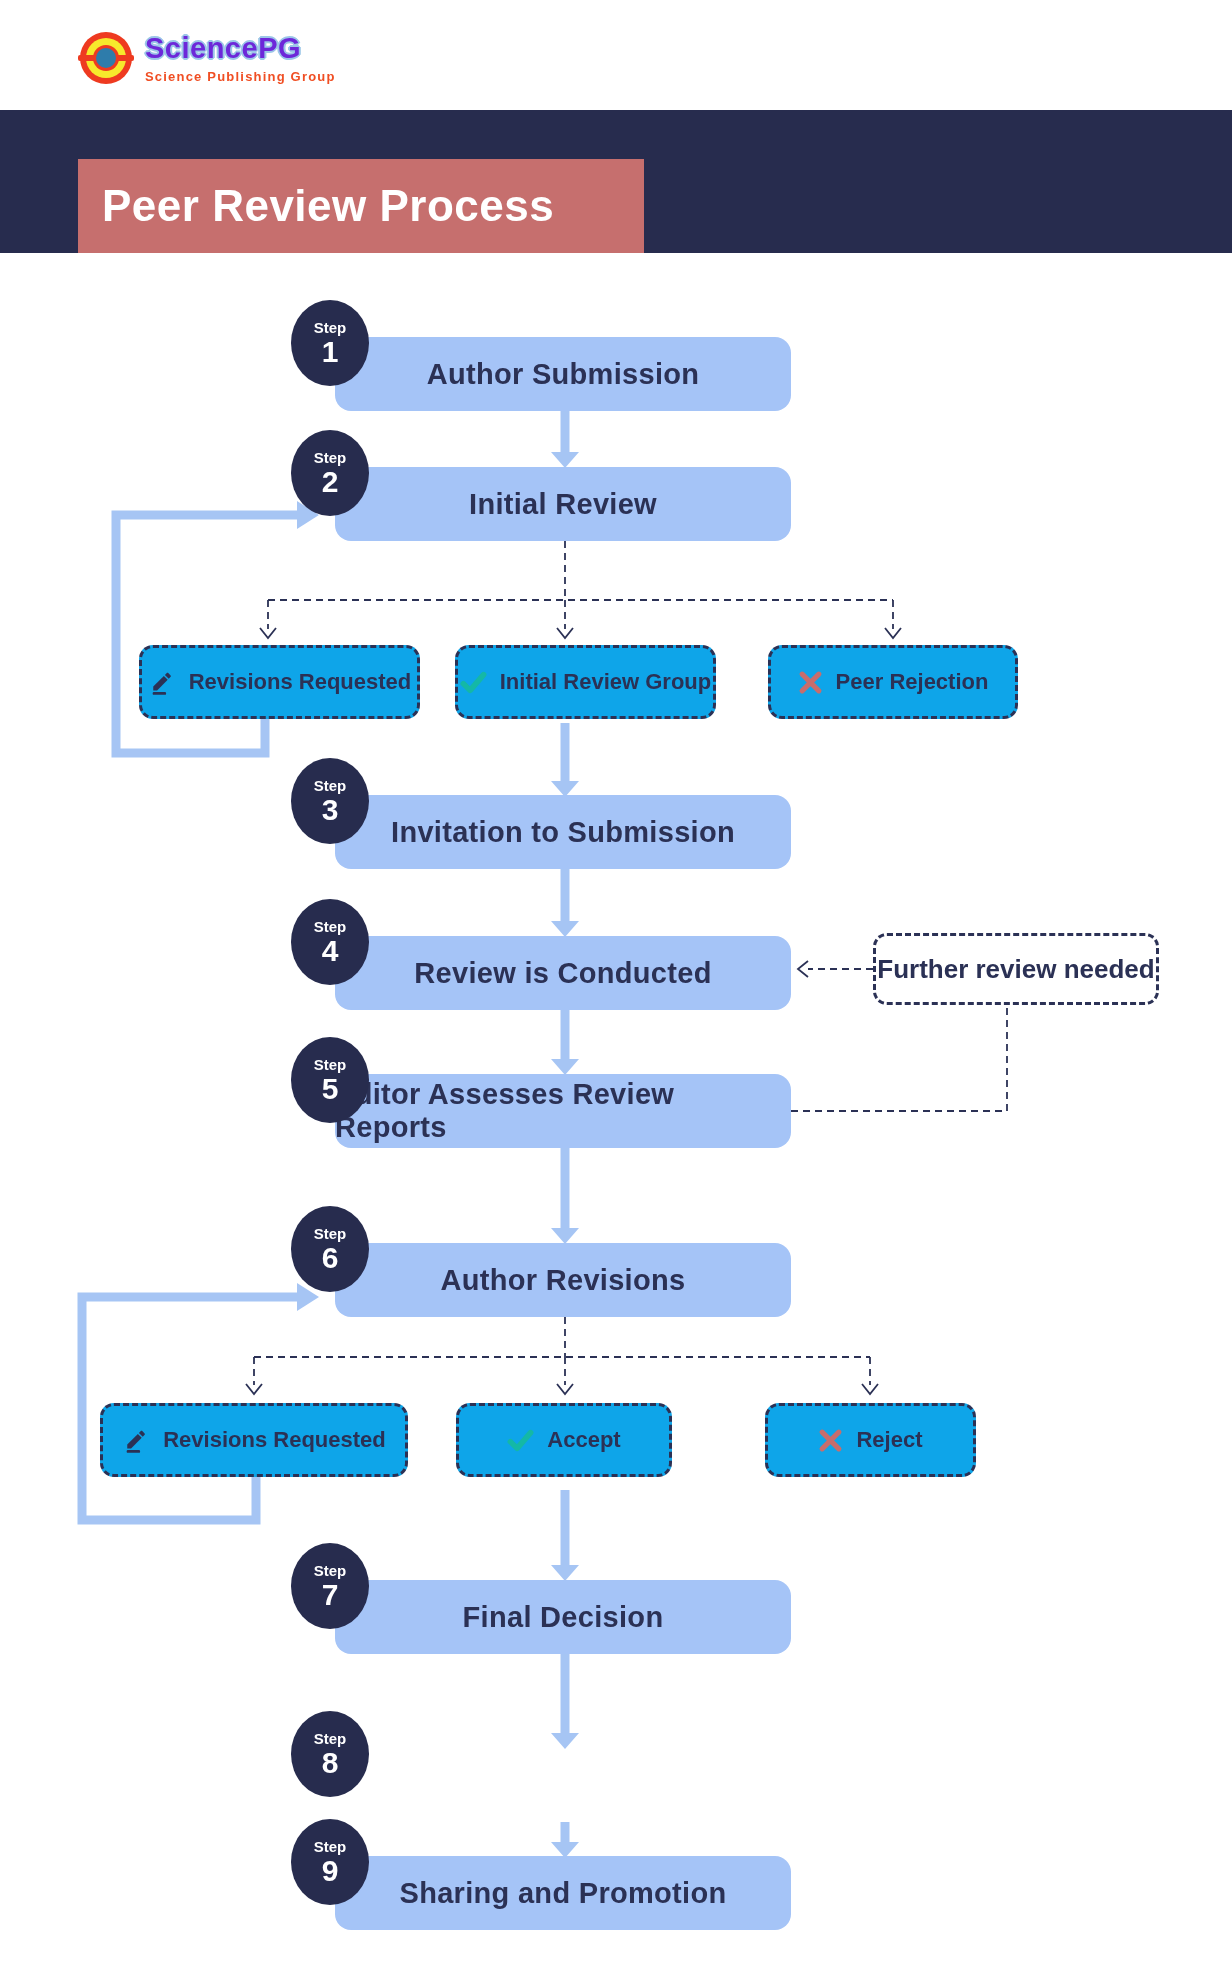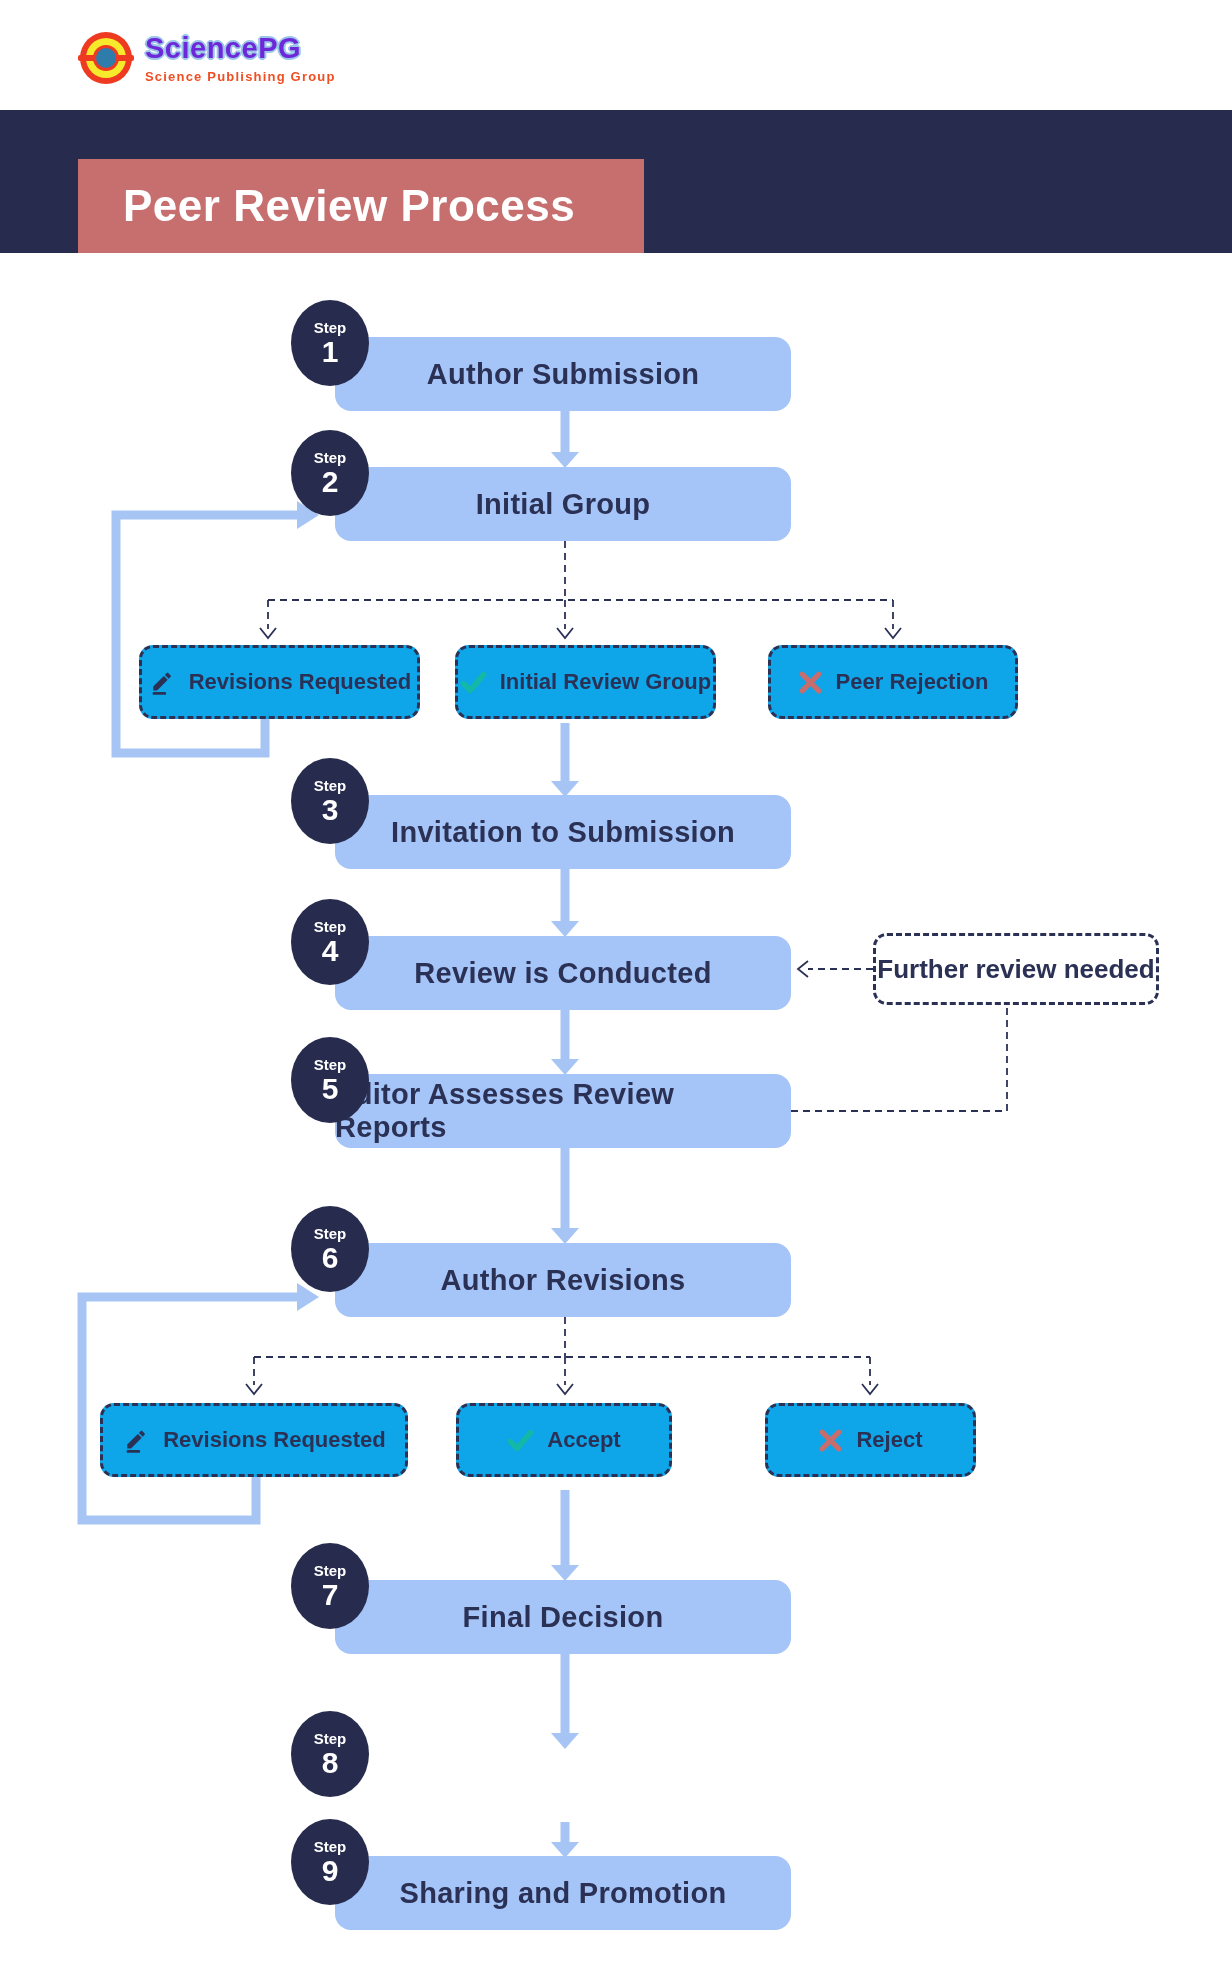--- a/index.html
+++ b/index.html
@@ -20,21 +20,21 @@
   .lm-red2{left:13px;top:13px;width:26px;height:26px;background:#ee3a20;}
   .lm-blue{left:16px;top:16px;width:20px;height:20px;background:#2e7cab;}
   .logo-brand{font-size:29px;font-weight:bold;color:#6d28d9;letter-spacing:0.5px;
               text-shadow:-2px 0 #9cc6e8,2px 0 #9cc6e8,0 -2px #9cc6e8,0 2px #9cc6e8,
                           -1px -1px #9cc6e8,1px 1px #9cc6e8,-1px 1px #9cc6e8,1px -1px #9cc6e8;}
   .logo-tagline{font-size:13px;font-weight:bold;color:#f04e23;letter-spacing:1.2px;margin-top:4px;}
 
   
   .band{position:absolute;left:0;top:110px;width:100%;height:143px;background:#272c4e;}
   .title-box{position:absolute;left:78px;top:49px;width:566px;height:94px;background:#c66f6e;
-             display:flex;align-items:center;padding-left:45px;box-sizing:border-box;}
+             display:flex;align-items:center;padding-left:24px;box-sizing:border-box;}
   .title-box span{font-size:44px;font-weight:bold;color:#ffffff;letter-spacing:0.5px;}
 
   
   .overlay{position:absolute;left:0;top:0;width:1232px;height:1986px;pointer-events:none;}
 
   
   .step-circle{position:absolute;width:78px;height:86px;background:#272c4e;border-radius:50%;
                display:flex;flex-direction:column;align-items:center;justify-content:center;z-index:3;text-align:center;}
   .step-word{font-size:15px;font-weight:bold;color:#ffffff;line-height:17px;}
   .step-num{font-size:30px;font-weight:bold;color:#ffffff;line-height:32px;}
@@ -138,21 +138,21 @@
   </div>
   <div class="flow-box" style="top:337px">
     <span>Author Submission</span>
   </div>
 
   <div class="step-circle" style="left:291px;top:430px">
     <span class="step-word">Step</span>
     <span class="step-num">2</span>
   </div>
   <div class="flow-box" style="top:467px">
-    <span>Initial Group</span>
+    <span>Initial Review</span>
   </div>
 
   <div class="dash-box" style="left:139px;top:645px;width:281px">
     <svg width="28" height="28" viewBox="0 0 24 24" fill="#2b3155">
       <path d="M4.5 15.9 V19.2 H7.8 L16.9 10.1 L13.6 6.8 Z"></path>
       <path d="M19.4 7.6 c.35-.35.35-.9 0-1.25 L17.35 4.3 c-.35-.35-.9-.35-1.25 0 L14.5 5.9 l3.3 3.3 Z"></path>
       <rect x="4" y="20.6" width="11.5" height="2.4" rx="1"></rect>
     </svg>
     <span>Revisions Requested</span>
   </div>

